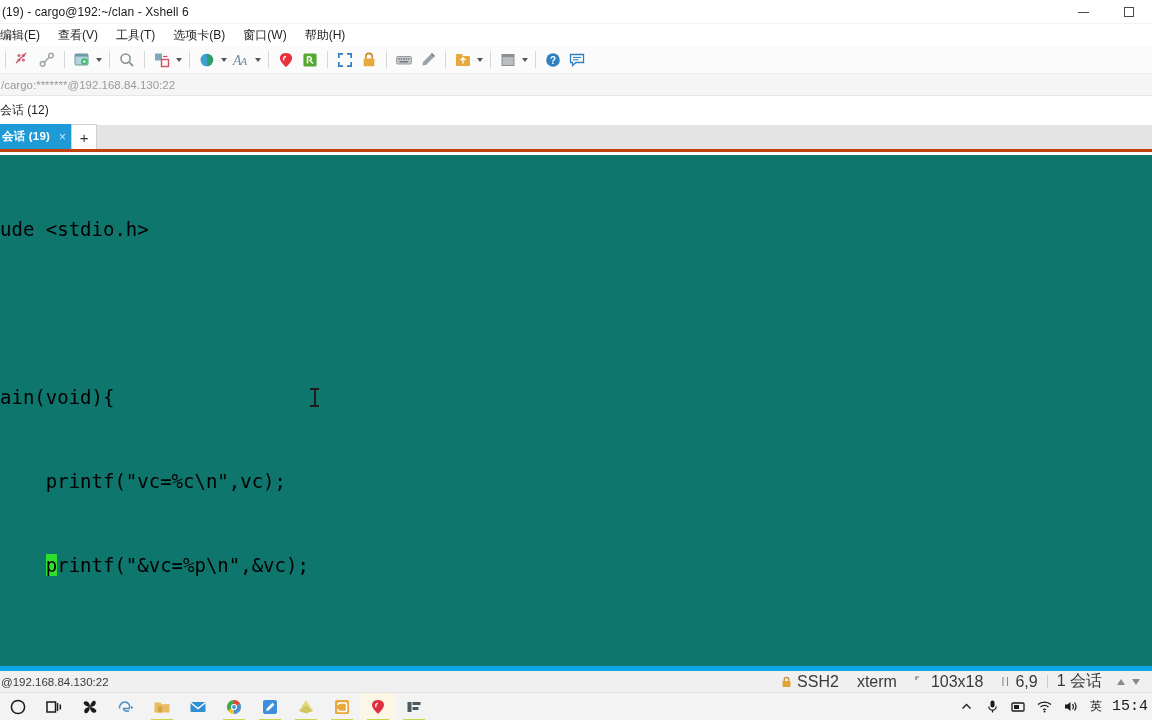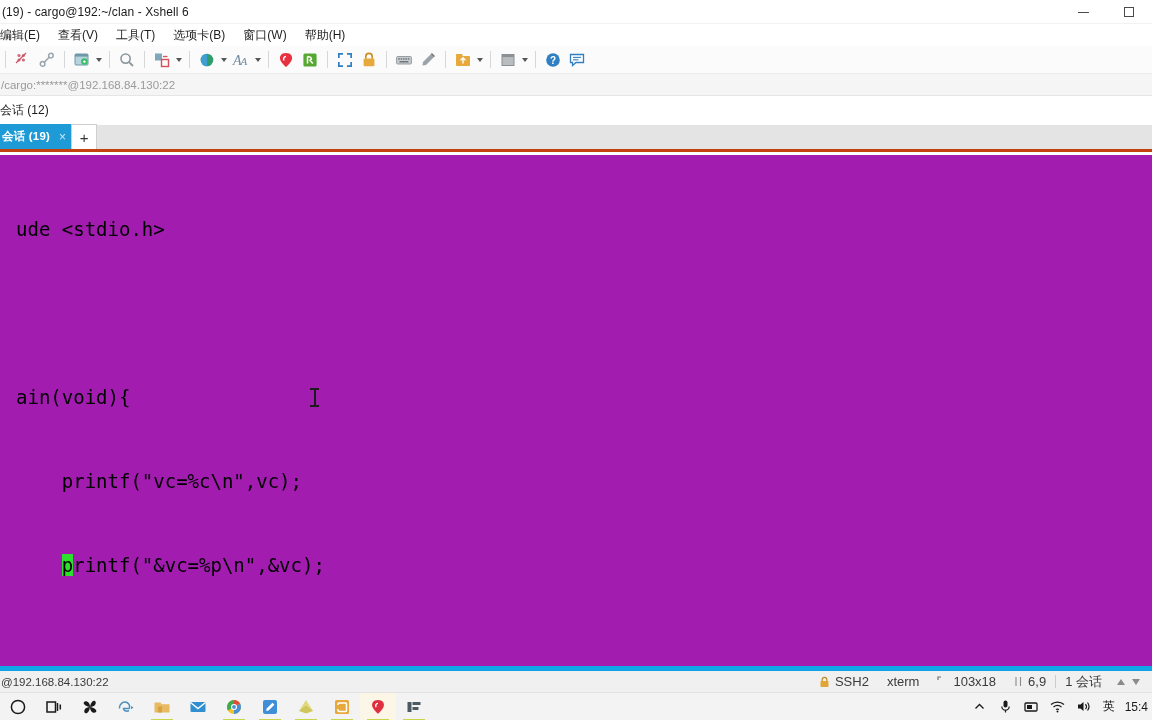--- a/index.html
+++ b/index.html
@@ -124,21 +124,21 @@
     display: flex; align-items: center; justify-content: center;
     font-size: 15px; color: #333; line-height: 1; font-weight: 500;
     border-left: 1px solid #cfcfcf; border-right: 1px solid #cfcfcf;
     border-top: 1px solid #cfcfcf;
     flex: 0 0 auto;
   }
 
   
   .terminal {
     position: absolute; left: 0; top: 155px; width: 1152px; height: 511px;
-    background: #a21caf; overflow: hidden; padding-left: 16px;
+    background: #0f766e; overflow: hidden;
   }
   .term-pre {
     font-family: "DejaVu Sans Mono", "Liberation Mono", monospace;
     font-size: 19px;
     line-height: 28px;
     color: #000000;
     white-space: pre;
     padding-left: 0px;
     padding-top: 4px;
     letter-spacing: 0px;
@@ -173,21 +173,21 @@
     position: absolute; left: 0; top: 666px; width: 1152px; height: 26px;
     background: #f0f0f0; border-top: 5px solid #0ea5e9;
     display: flex; align-items: center;
   }
   .sb-left { font-size: 11.5px; color: #3a3a3a; padding-left: 1px; white-space: nowrap; }
   .sb-right {
     margin-left: auto; display: flex; align-items: center;
     padding-right: 6px; gap: 0px;
   }
   .sb-cell {
-    font-size: 13px; color: #3a3a3a; padding: 0 9px; white-space: nowrap;
+    font-size: 16px; color: #3a3a3a; padding: 0 9px; white-space: nowrap;
     display: flex; align-items: center; gap: 5px;
   }
   .sb-sep { width: 1px; height: 13px; background: #cccccc; }
   .sb-arrows { display: flex; align-items: center; gap: 7px; padding: 0 6px; }
   .arr-up { width: 0; height: 0; border-left: 4px solid transparent; border-right: 4px solid transparent; border-bottom: 6px solid #8a8a8a; }
   .arr-dn { width: 0; height: 0; border-left: 4px solid transparent; border-right: 4px solid transparent; border-top: 6px solid #8a8a8a; }
 
   
   .taskbar {
     position: absolute; left: 0; top: 692px; width: 1152px; height: 28px;
@@ -211,22 +211,23 @@
     padding-right: 4px; gap: 0px; height: 28px;
   }
   .tray-item {
     width: 26px; height: 28px; display: flex; align-items: center; justify-content: center;
     flex: 0 0 auto;
   }
   .tray-text {
     font-size: 12px; color: #1a1a1a; padding: 0 6px; white-space: nowrap;
   }
   .tray-clock {
-    font-size: 12px; color: #1a1a1a; padding-left: 4px; white-space: nowrap;
+    font-size: 15px; color: #1a1a1a; padding-left: 4px; white-space: nowrap;
     overflow: hidden;
+    font-family: Liberation Mono, monospace;
   }
 </style>
 </head>
 <body>
 
 <div id="app">
 
   <div class="titlebar">
     <div class="title-text">(19) - cargo@192:~/clan - Xshell 6</div>
     <div class="win-btns">

